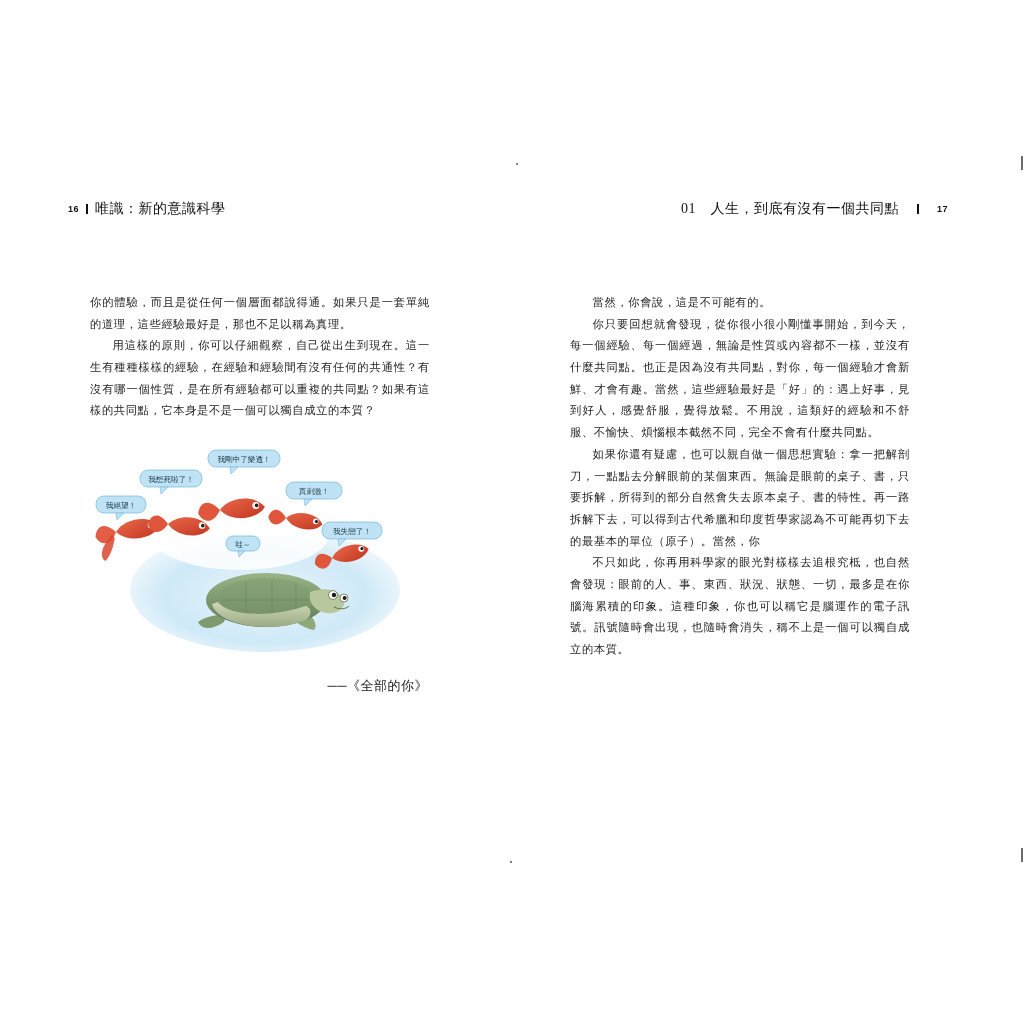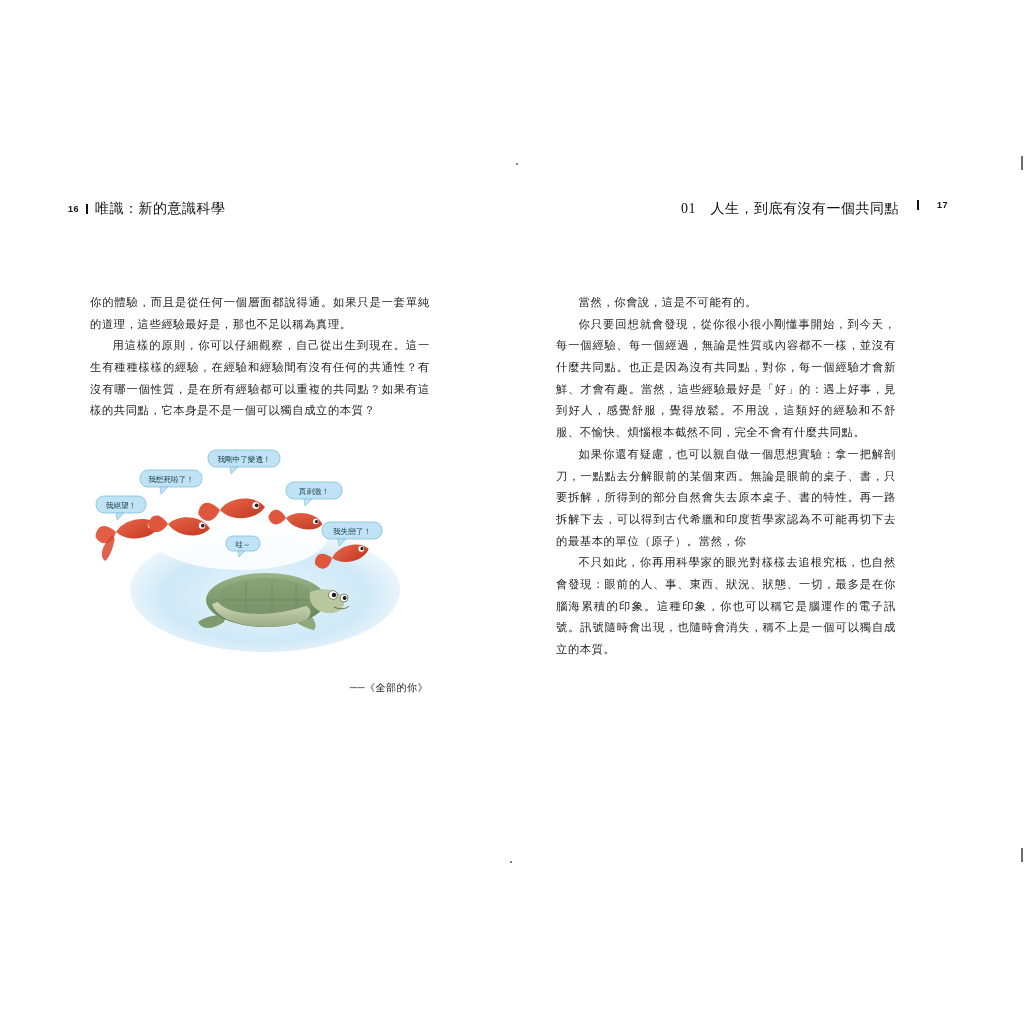--- a/index.html
+++ b/index.html
@@ -59,20 +59,21 @@
     color: #111;
     white-space: nowrap;
   }
   .rh-left {
     display: flex;
     align-items: center;
     gap: 7px;
   }
   .rh-right {
     display: flex;
+    align-items: center;
     justify-content: flex-end;
     gap: 18px;
   }
   .folio {
     font-family: "Liberation Sans", sans-serif;
     font-size: 9px;
     font-weight: bold;
     color: #111;
   }
   .rh-bar {
@@ -85,21 +86,21 @@
     font-size: 14px;
     color: #111;
   }
 
   
   .body-col {
     margin-top: 70px;
     width: 340px;
   }
   .page.left .body-col  { margin-left: 22px; }
-  .page.right .body-col { margin-left: 8px; }
+  .page.right .body-col { margin-left: 22px; }
 
   p.para {
     margin: 0;
     font-size: 11.3px;
     line-height: 1.92;
     text-align: justify;
     text-justify: inter-ideograph;
     letter-spacing: 0.6px;
     color: #1d1d1d;
   }
@@ -116,21 +117,21 @@
     position: absolute;
     left: 0;
     top: 0;
     width: 340px;
     height: 230px;
   }
   .caption {
     position: absolute;
     right: 2px;
     bottom: 0px;
-    font-size: 10px;
+    font-size: 13px;
     color: #222;
     letter-spacing: 0.5px;
     margin-top: 48px;
   }
 </style>
 </head>
 <body>
 
 <div class="crop-mark dot" style="left:516px; top:163px;"></div>
 <div class="crop-mark dot" style="left:510px; top:861px;"></div>

